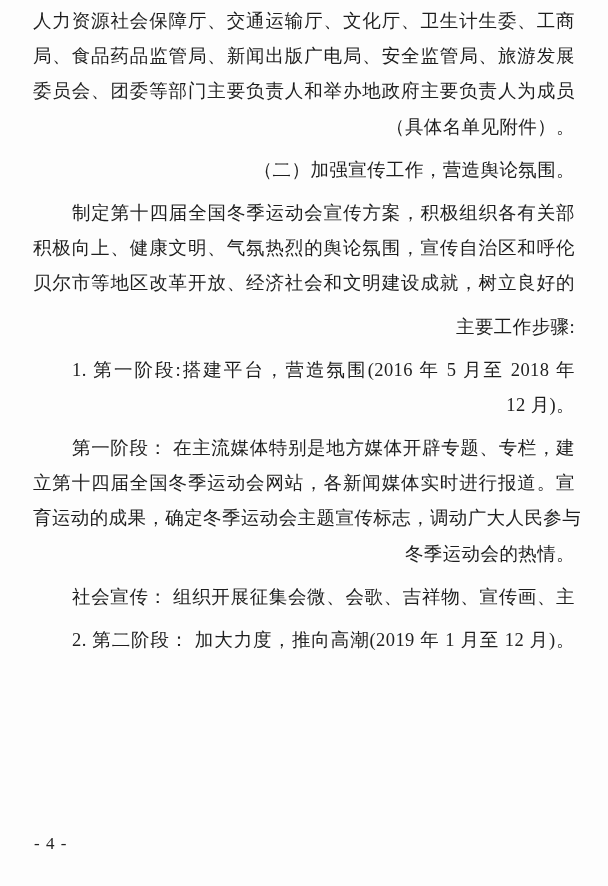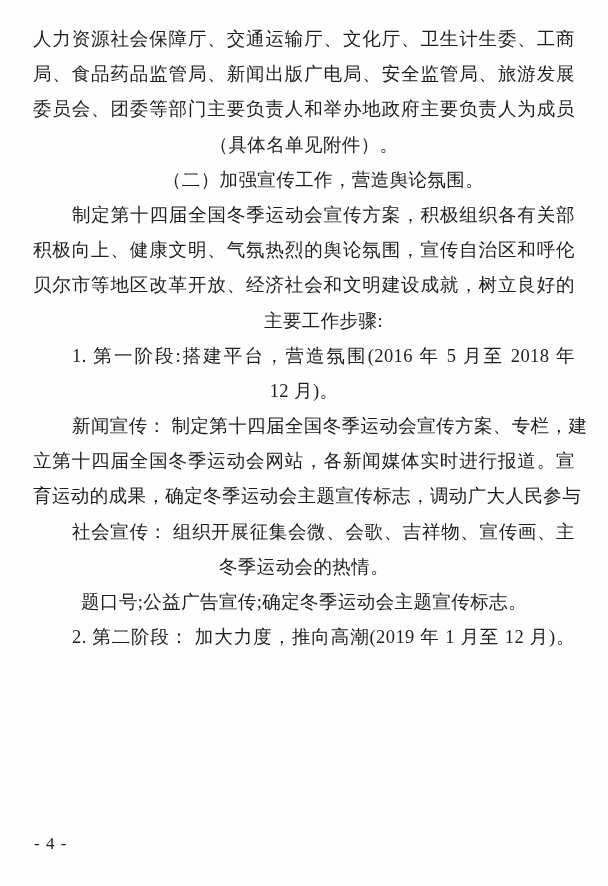--- a/index.html
+++ b/index.html
@@ -12,37 +12,38 @@
     width: 608px;
     height: 886px;
     background: #fdfdfd;
     color: #1e1e1e;
     font-family: "Liberation Serif", "DejaVu Serif", serif;
     overflow: hidden;
   }
   .doc-lines {
     position: absolute;
     left: 33px;
-    top: 22px;
+    top: 4px;
     width: 542px;
   }
   .line {
     height: 35.2px;
     line-height: 35.2px;
     font-size: 18.5px;
     letter-spacing: 0.4px;
     white-space: nowrap;
-    text-align: center;
+    text-align: right;
   }
   .line.fill {
     text-align: justify;
     text-align-last: justify;
   }
   .line.indent {
     padding-left: 39px;
+    margin-top: 8px;
   }
   .page-footer {
     position: absolute;
     left: 34px;
     top: 833px;
     height: 22px;
     line-height: 22px;
     font-size: 17px;
     letter-spacing: 1px;
     color: #222222;
@@ -57,22 +58,21 @@
       <div class="line fill">局、食品药品监管局、新闻出版广电局、安全监管局、旅游发展</div>
       <div class="line fill">委员会、团委等部门主要负责人和举办地政府主要负责人为成员</div>
       <div class="line">（具体名单见附件）。</div>
       <div class="line indent">（二）加强宣传工作，营造舆论氛围。</div>
       <div class="line indent fill">制定第十四届全国冬季运动会宣传方案，积极组织各有关部</div>
       <div class="line fill">积极向上、健康文明、气氛热烈的舆论氛围，宣传自治区和呼伦</div>
       <div class="line fill">贝尔市等地区改革开放、经济社会和文明建设成就，树立良好的</div>
       <div class="line indent">主要工作步骤:</div>
       <div class="line indent fill">1. 第一阶段:搭建平台，营造氛围(2016 年 5 月至 2018 年</div>
       <div class="line">12 月)。</div>
-      <div class="line indent fill">新闻宣传： 制定第十四届全国冬季运动会宣传方案、专栏，建</div>
+      <div class="line indent fill">第一阶段： 在主流媒体特别是地方媒体开辟专题、专栏，建</div>
       <div class="line fill">立第十四届全国冬季运动会网站，各新闻媒体实时进行报道。宣</div>
       <div class="line fill">育运动的成果，确定冬季运动会主题宣传标志，调动广大人民参与</div>
+      <div class="line">冬季运动会的热情。</div>
       <div class="line indent fill">社会宣传： 组织开展征集会微、会歌、吉祥物、宣传画、主</div>
-      <div class="line">冬季运动会的热情。</div>
-      <div class="line">题口号;公益广告宣传;确定冬季运动会主题宣传标志。</div>
       <div class="line indent fill">2. 第二阶段： 加大力度，推向高潮(2019 年 1 月至 12 月)。</div>
     </div>
   <div class="page-footer">- 4 -</div>
 </div>
 
 </body></html>

